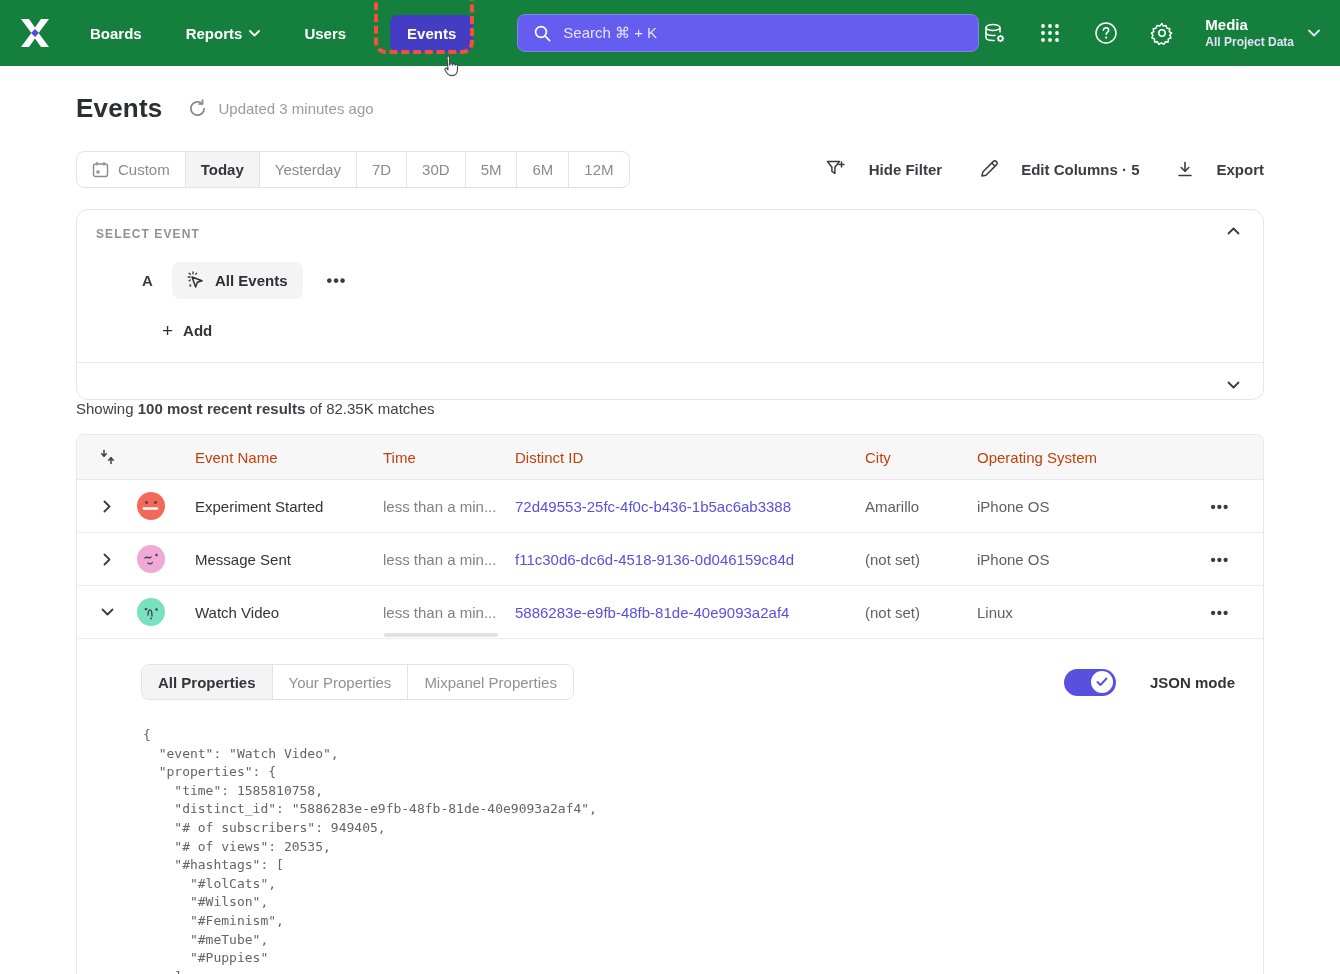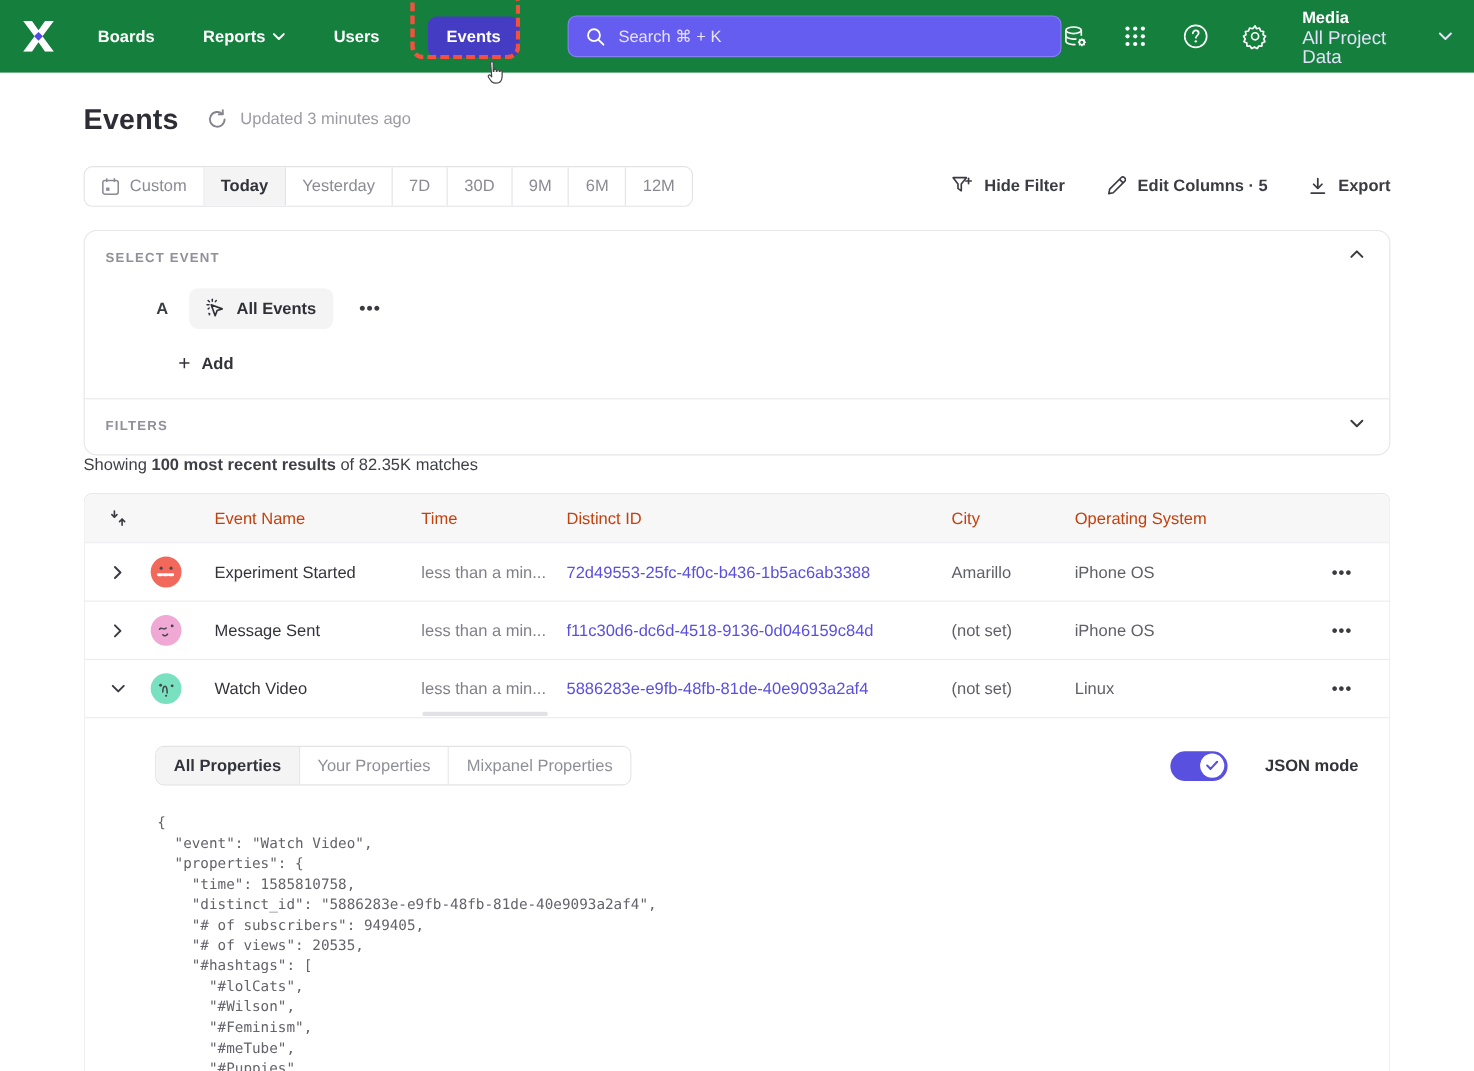--- a/index.html
+++ b/index.html
@@ -17,38 +17,38 @@
   .sel-box { position:absolute; left:-16px; top:-25px; width:100px; height:64px;
     border:4px dashed #f4503d; border-radius:12px; pointer-events:none; }
   .cursor-hand { position:absolute; left:50px; top:40px; }
   .nav-search { display:flex; align-items:center; gap:12px; background:#655cf0;
     border:1px solid #8781f2; border-radius:8px; height:38px; width:462px; padding:0 16px;
     color:#e6e3fb; font-size:15px; margin-left:14px; }
   .nav-right { margin-left:auto; display:flex; align-items:center; gap:30px; }
   .nav-icon { width:26px; height:26px; display:flex; align-items:center; justify-content:center; cursor:pointer; }
   .project { display:flex; align-items:center; gap:14px; cursor:pointer; }
   .project-name { font-size:15px; font-weight:700; line-height:19px; }
-  .project-sub { font-size:17px; font-weight:400; line-height:17px; color:#e3e0fb; }
+  .project-sub { font-size:12px; font-weight:700; line-height:17px; color:#e3e0fb; }
 
   
   .main { padding:0 76px; }
   .page-head { display:flex; align-items:center; margin-top:27px; }
   .page-title { font-size:26px; font-weight:700; color:#2d2d35; letter-spacing:.2px; }
   .refresh-btn { margin-left:26px; cursor:pointer; display:flex; }
   .updated { margin-left:11px; color:#9b9ba3; font-size:15px; }
 
   .controls { display:flex; align-items:center; margin-top:25px; height:40px; }
   .seg { display:flex; align-items:stretch; border:1px solid #e3e3e6; border-radius:8px;
     height:37px; overflow:hidden; background:#fff; }
   .seg-item { display:flex; align-items:center; gap:9px; padding:0 15px; font-size:15px;
     color:#8a8a93; border-right:1px solid #e3e3e6; cursor:pointer; white-space:nowrap; }
   .seg-item:last-child { border-right:none; }
   .seg-item.active { background:#f4f4f5; color:#33333b; font-weight:700; }
   .toolbar { margin-left:auto; display:flex; align-items:center; gap:38px; }
-  .tool-btn { display:flex; align-items:center; gap:10px; font-size:15px; font-weight:600;
+  .tool-btn { display:flex; align-items:center; gap:23px; font-size:15px; font-weight:600;
     color:#3b3b43; cursor:pointer; white-space:nowrap;justify-content:center; }
   .search-events { display:flex; align-items:center; gap:10px; background:#f2f2f4;
     border-radius:8px; height:40px; width:204px; padding:0 13px; color:#95959d; font-size:15px; }
 
   
   .card { border:1px solid #e6e6e9; border-radius:12px; margin-top:20px; }
   .sect { position:relative; padding:17px 19px; }
   .sect + .sect { border-top:1px solid #e9e9ec; }
   .sect-label { font-size:12px; font-weight:600; letter-spacing:1.1px; color:#90909a; }
   .sect-chev { position:absolute; right:19px; top:13px; cursor:pointer; padding:4px; }
@@ -227,21 +227,21 @@
               <line x1="12" y1="1" x2="12" y2="4.5"></line>
               <rect x="4.5" y="9.5" width="3" height="3" fill="#8a8a93" stroke="none"></rect>
             </svg>
         </span>
         <span>Custom</span>
       </div>
       <div class="seg-item active">Today</div>
       <div class="seg-item">Yesterday</div>
       <div class="seg-item">7D</div>
       <div class="seg-item">30D</div>
-      <div class="seg-item">9M</div>
+      <div class="seg-item">5M</div>
       <div class="seg-item">6M</div>
       <div class="seg-item">12M</div>
     </div>
     <div class="toolbar">
       <div class="tool-btn">
         <span>
           <svg width="20" height="18" viewBox="0 0 20 18" fill="none" stroke="#3b3b43" stroke-width="1.5" stroke-linejoin="round">
               <path d="M1.5 1.5h12l-4.6 5.8v6.2l-3-2.2V7.3z"></path>
               <line x1="15.5" y1="2" x2="15.5" y2="7" stroke-linecap="round"></line>
               <line x1="13" y1="4.5" x2="18" y2="4.5" stroke-linecap="round"></line>
@@ -299,21 +299,20 @@
           <span>All Events</span>
         </div>
         <span class="pill-menu">•••</span>
       </div>
       <div class="add-row">
         <span class="plus">+</span>
         <span>Add</span>
       </div>
     </div>
     <div class="sect" style="padding-bottom:19px;">
-      <div class="sect-label">FILTERS</div>
       <div class="sect-chev sect-chev2">
         <svg width="13" height="8" viewBox="0 0 13 8">
             <polyline points="1.5,1.5 6.5,6.5 11.5,1.5" fill="none" stroke="#3b3b43" stroke-width="1.8" stroke-linecap="round" stroke-linejoin="round"></polyline>
           </svg>
       </div>
     </div>
   </div>
 
   <div class="summary"><span>Showing </span><b>100 most recent results</b><span> of 82.35K matches</span></div>
 

